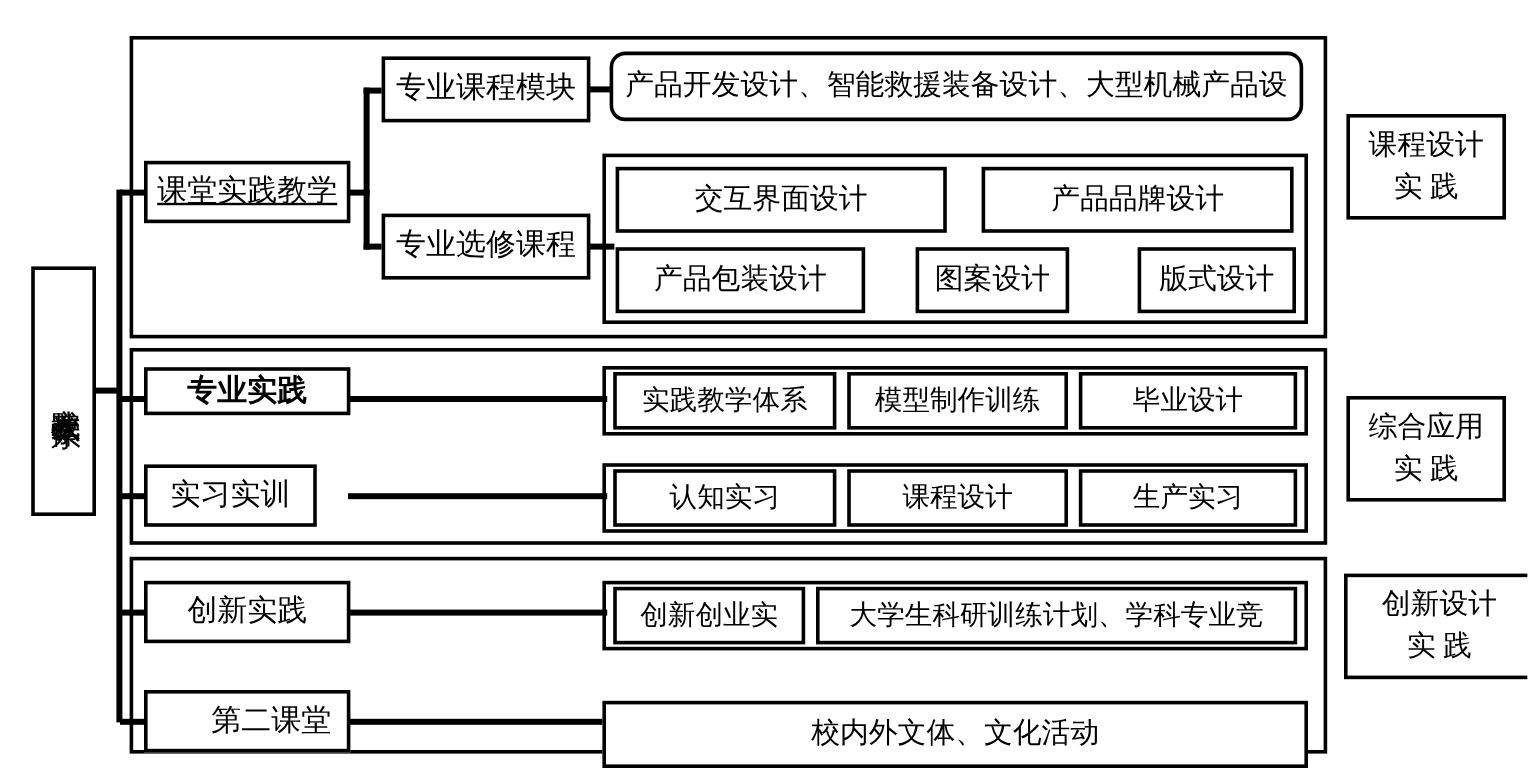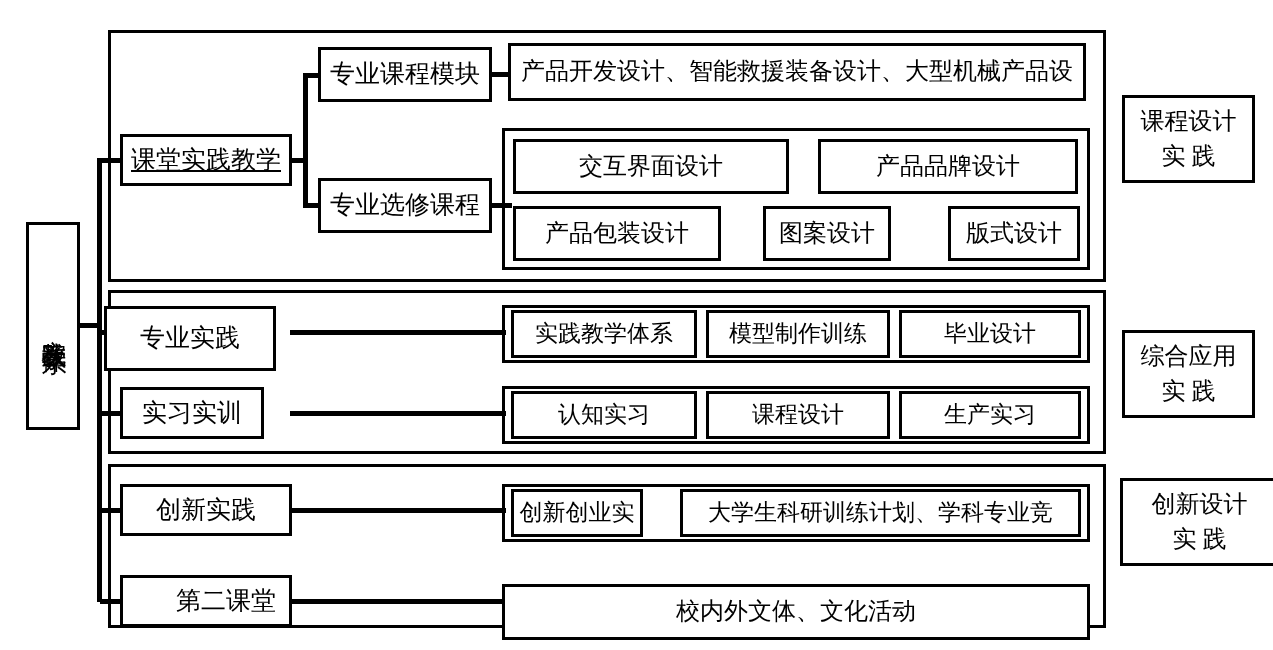--- a/index.html
+++ b/index.html
@@ -79,21 +79,21 @@
   <div class="line" style="left:303px; top:73px; width:20px; height:5px;"></div>
   <div class="line" style="left:303px; top:203px; width:20px; height:5px;"></div>
 
   <div class="box l2" style="left:318px; top:47px; width:174px; height:55px;">专业课程模块</div>
 
   <div class="box l2" style="left:318px; top:178px; width:174px; height:55px;">专业选修课程</div>
 
   <div class="line" style="left:490px; top:72px; width:22px; height:5px;"></div>
   <div class="line" style="left:490px; top:203px; width:22px; height:5px;"></div>
 
-  <div class="box leaf" style="left:508px; top:43px; width:578px; height:58px;">产品开发设计、智能救援装备设计、大型机械产品设</div>
+  <div class="box leaf" style="left:508px; top:43px; width:578px; height:58px;border-radius:13px;">产品开发设计、智能救援装备设计、大型机械产品设</div>
 
   <div class="group" style="left:502px; top:128px; width:588px; height:142px;"></div>
 
   <div class="box leaf" style="left:513px; top:139px; width:276px; height:55px;">交互界面设计</div>
 
   <div class="box leaf" style="left:818px; top:139px; width:260px; height:55px;">产品品牌设计</div>
 
   <div class="box leaf" style="left:513px; top:206px; width:208px; height:55px;">产品包装设计</div>
 
   <div class="box leaf" style="left:763px; top:206px; width:128px; height:55px;">图案设计</div>
@@ -103,21 +103,21 @@
   <div class="box right-box" style="left:1122px; top:95px; width:133px; height:88px;">
     <span>课程设计</span>
     <span>实 践</span>
   </div>
 
   <div class="group" style="left:108px; top:290px; width:998px; height:164px;"></div>
 
   <div class="line" style="left:100px; top:330px; width:24px; height:5px;"></div>
   <div class="line" style="left:100px; top:411px; width:24px; height:5px;"></div>
 
-  <div class="box l1" style="left:104px; top:306px; width:172px; height:65px;">专业实践</div>
+  <div class="box l1" style="left:120px; top:306px; width:172px; height:40px;font-weight:bold;">专业实践</div>
 
   <div class="box l1" style="left:120px; top:387px; width:144px; height:52px;">实习实训</div>
 
   <div class="line" style="left:290px; top:330px; width:216px; height:5px;"></div>
   <div class="line" style="left:290px; top:411px; width:216px; height:5px;"></div>
 
   <div class="group" style="left:502px; top:305px; width:588px; height:58px;"></div>
 
   <div class="box leaf-sm" style="left:511px; top:310px; width:186px; height:48px;">实践教学体系</div>
 
@@ -145,21 +145,21 @@
 
   <div class="box l1" style="left:120px; top:484px; width:172px; height:52px;">创新实践</div>
 
   <div class="box l1" style="left:120px; top:575px; width:172px; height:52px;padding-left:40px;">第二课堂</div>
 
   <div class="line" style="left:290px; top:508px; width:216px; height:5px;"></div>
   <div class="line" style="left:290px; top:599px; width:216px; height:5px;"></div>
 
   <div class="group" style="left:502px; top:484px; width:588px; height:58px;"></div>
 
-  <div class="box leaf-sm" style="left:511px; top:489px; width:132px; height:48px;">创新创业实</div>
+  <div class="box leaf-sm" style="left:511px; top:489px; width:160px; height:48px;">创新创业实</div>
 
   <div class="box leaf-sm" style="left:680px; top:489px; width:401px; height:48px;">大学生科研训练计划、学科专业竞</div>
 
   <div class="box leaf" style="left:502px; top:572px; width:588px; height:56px;margin-top:12px;">校内外文体、文化活动</div>
 
   <div class="box right-box" style="left:1120px; top:478px; width:159px; height:88px;text-align:center;">
     <span>创新设计</span>
     <span>实 践</span>
   </div>
 

